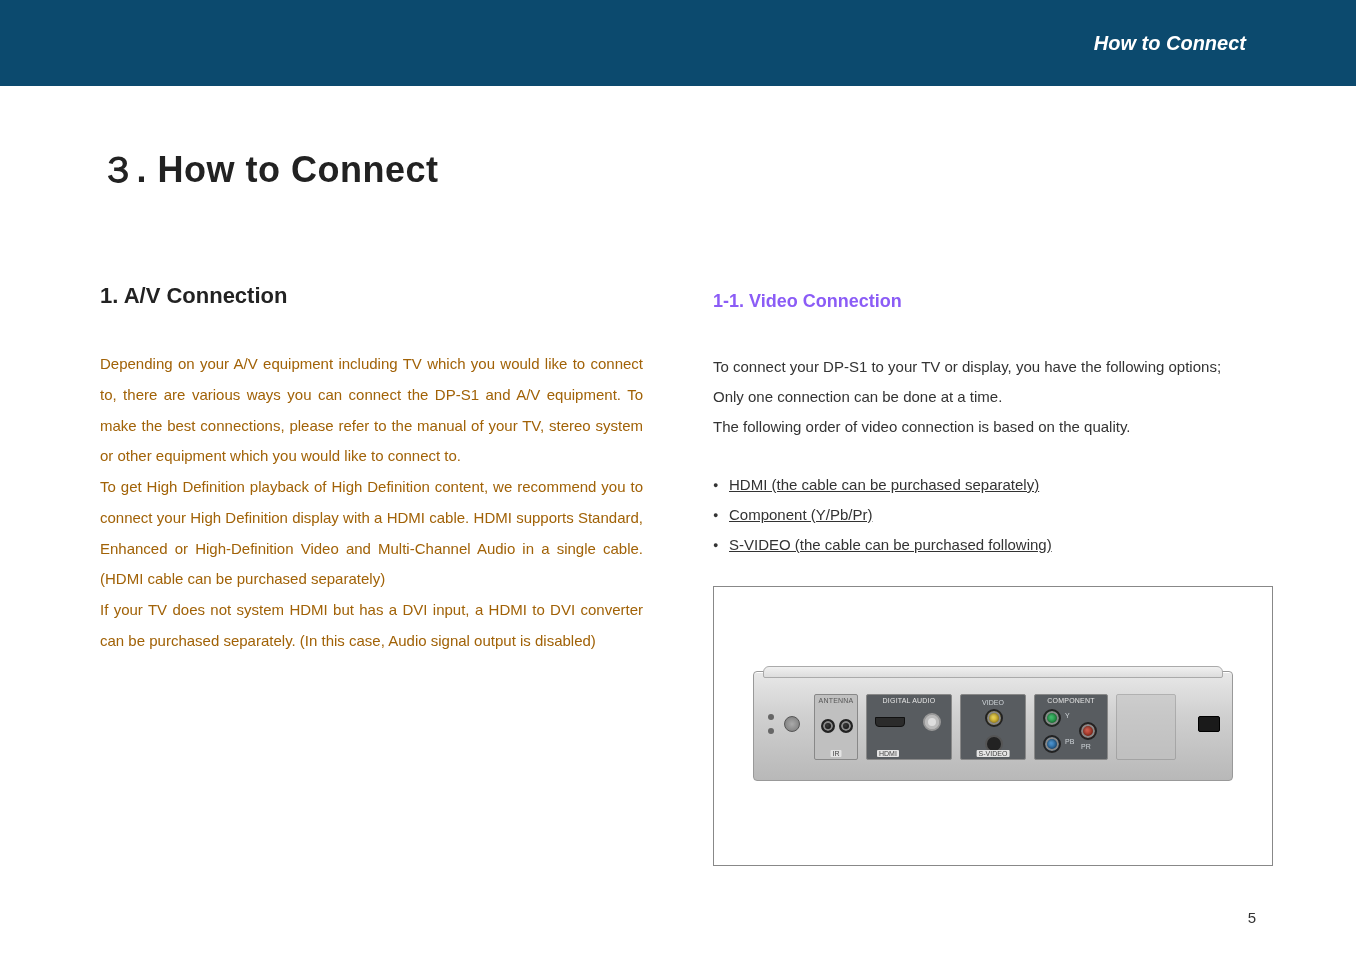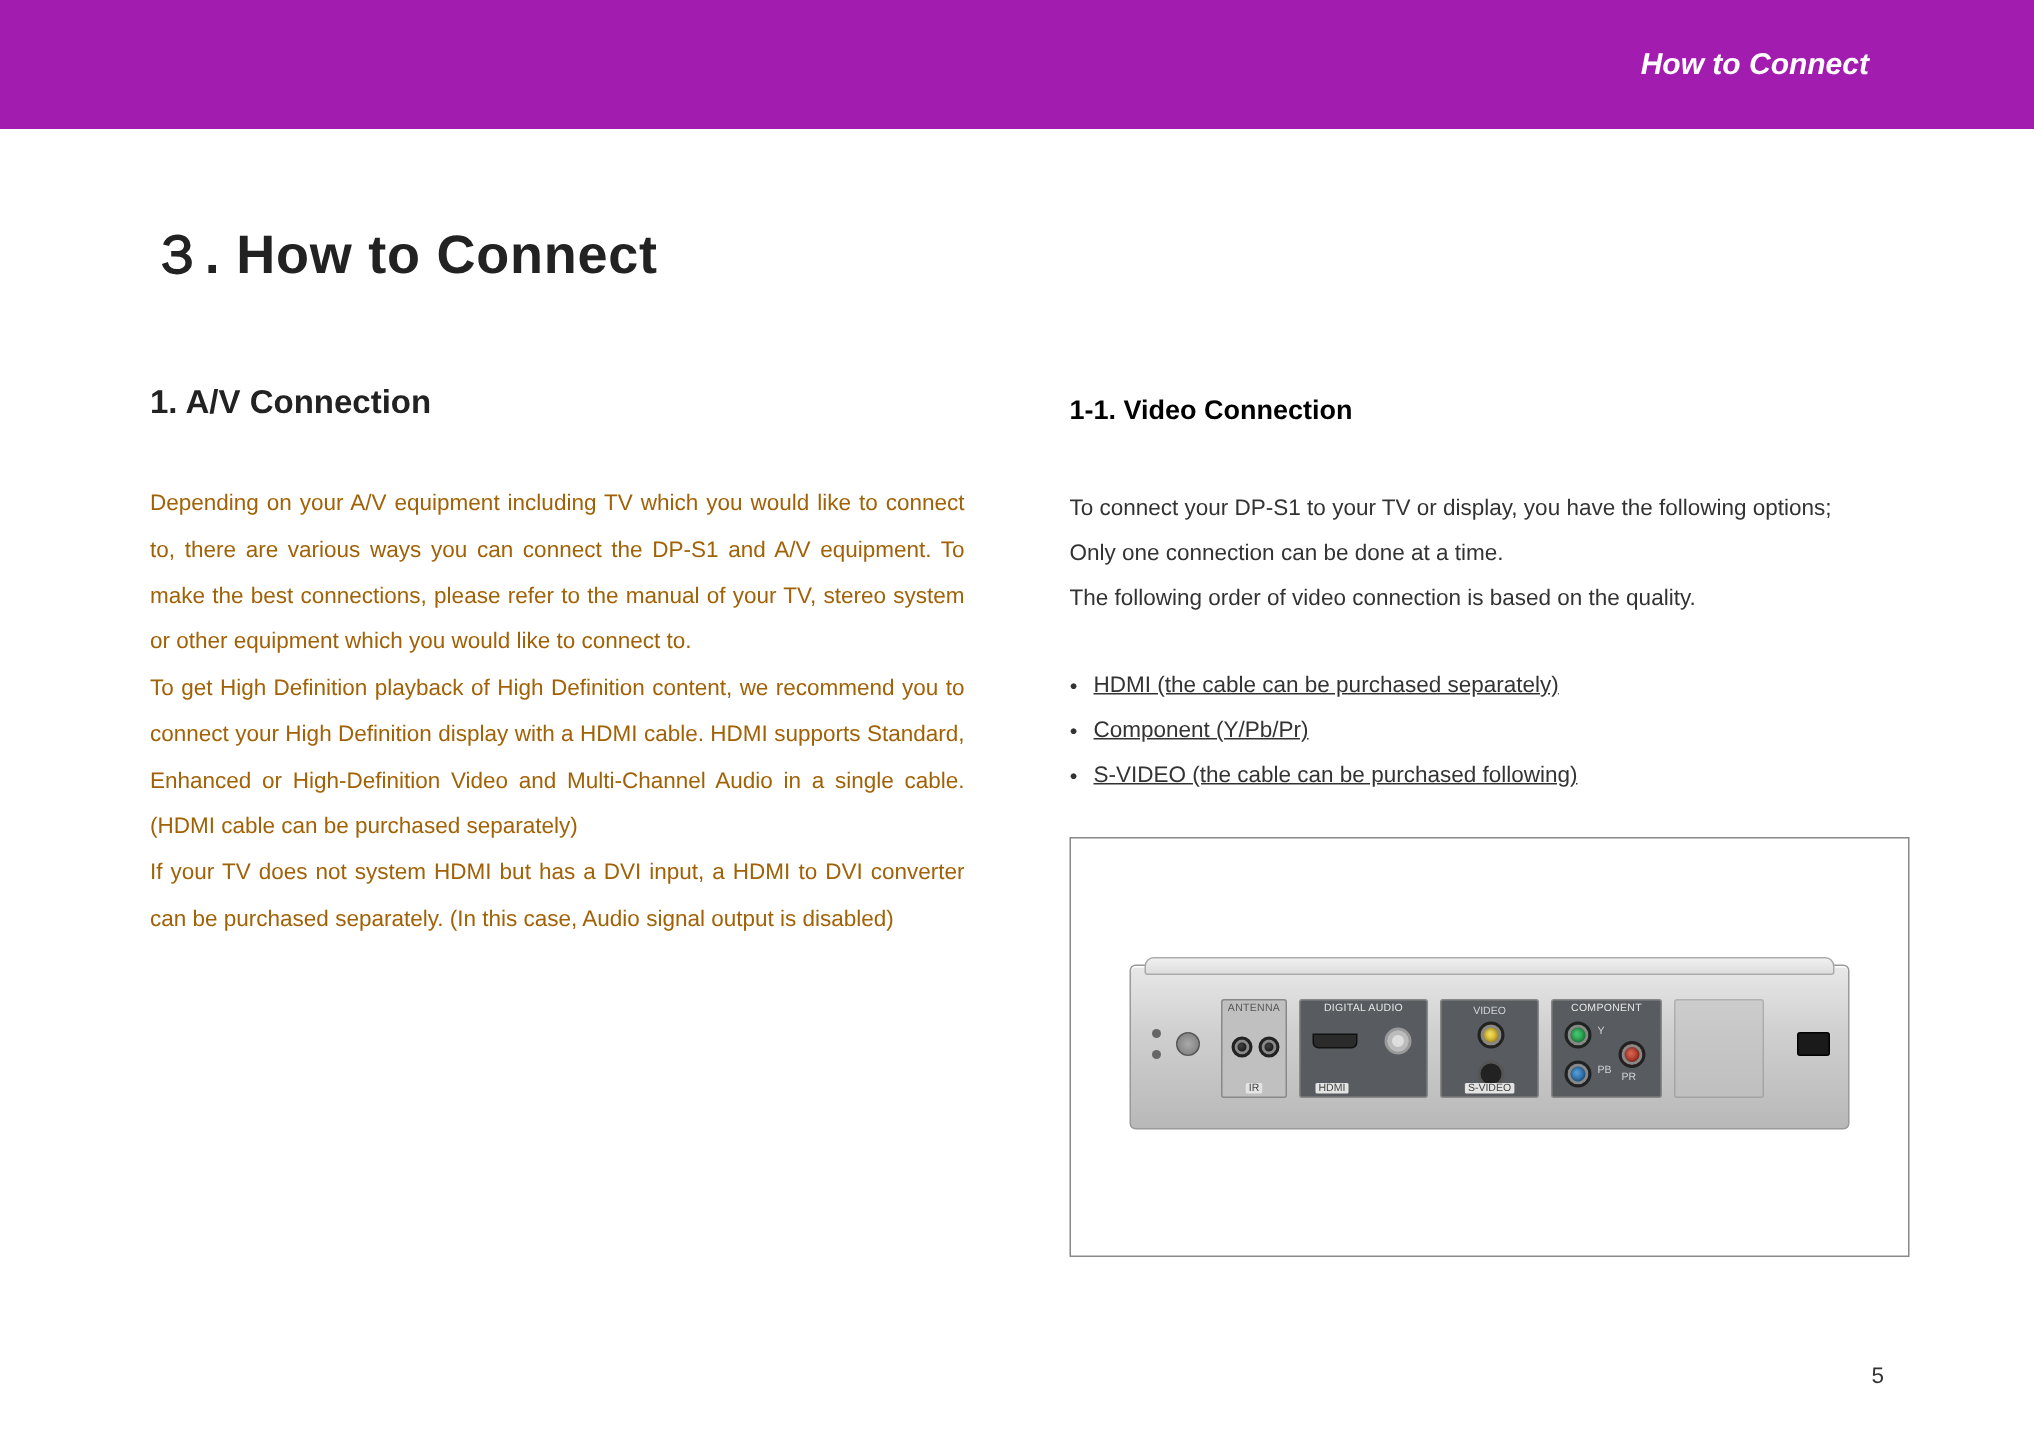--- a/index.html
+++ b/index.html
@@ -1,20 +1,20 @@
 <!DOCTYPE html>
 <html><head>
 <meta charset="utf-8">
 <style>
   * { box-sizing: border-box; margin: 0; padding: 0; }
   html, body { width: 1356px; height: 954px; font-family: Verdana, Geneva, sans-serif; background: #fff; color: #333; }
   .header-bar {
     width: 100%;
     height: 86px;
-    background: #a21caf;
+    background: #0c4a6e;
     display: flex;
     align-items: center;
     justify-content: flex-end;
     padding-right: 110px;
   }
   .header-title {
     color: #fff;
     font-weight: bold;
     font-style: italic;
     font-size: 20px;
@@ -29,31 +29,32 @@
     margin-bottom: 60px;
     letter-spacing: 0.5px;
   }
   .columns {
     display: flex;
     gap: 70px;
   }
   .col {
     flex: 1;
     min-width: 0;
+    margin-top: 28px;
   }
   .section-h2 {
     font-size: 22px;
     font-weight: bold;
     color: #222;
     margin-bottom: 40px;
   }
   .section-h3 {
     font-size: 18px;
     font-weight: bold;
-    color: #000000;
+    color: #8b5cf6;
     margin-top: 8px;
     margin-bottom: 40px;
   }
   .body-text {
     font-size: 15px;
     line-height: 2.05;
     color: #a16207;
     text-align: justify;
   }
   .body-text-right {

